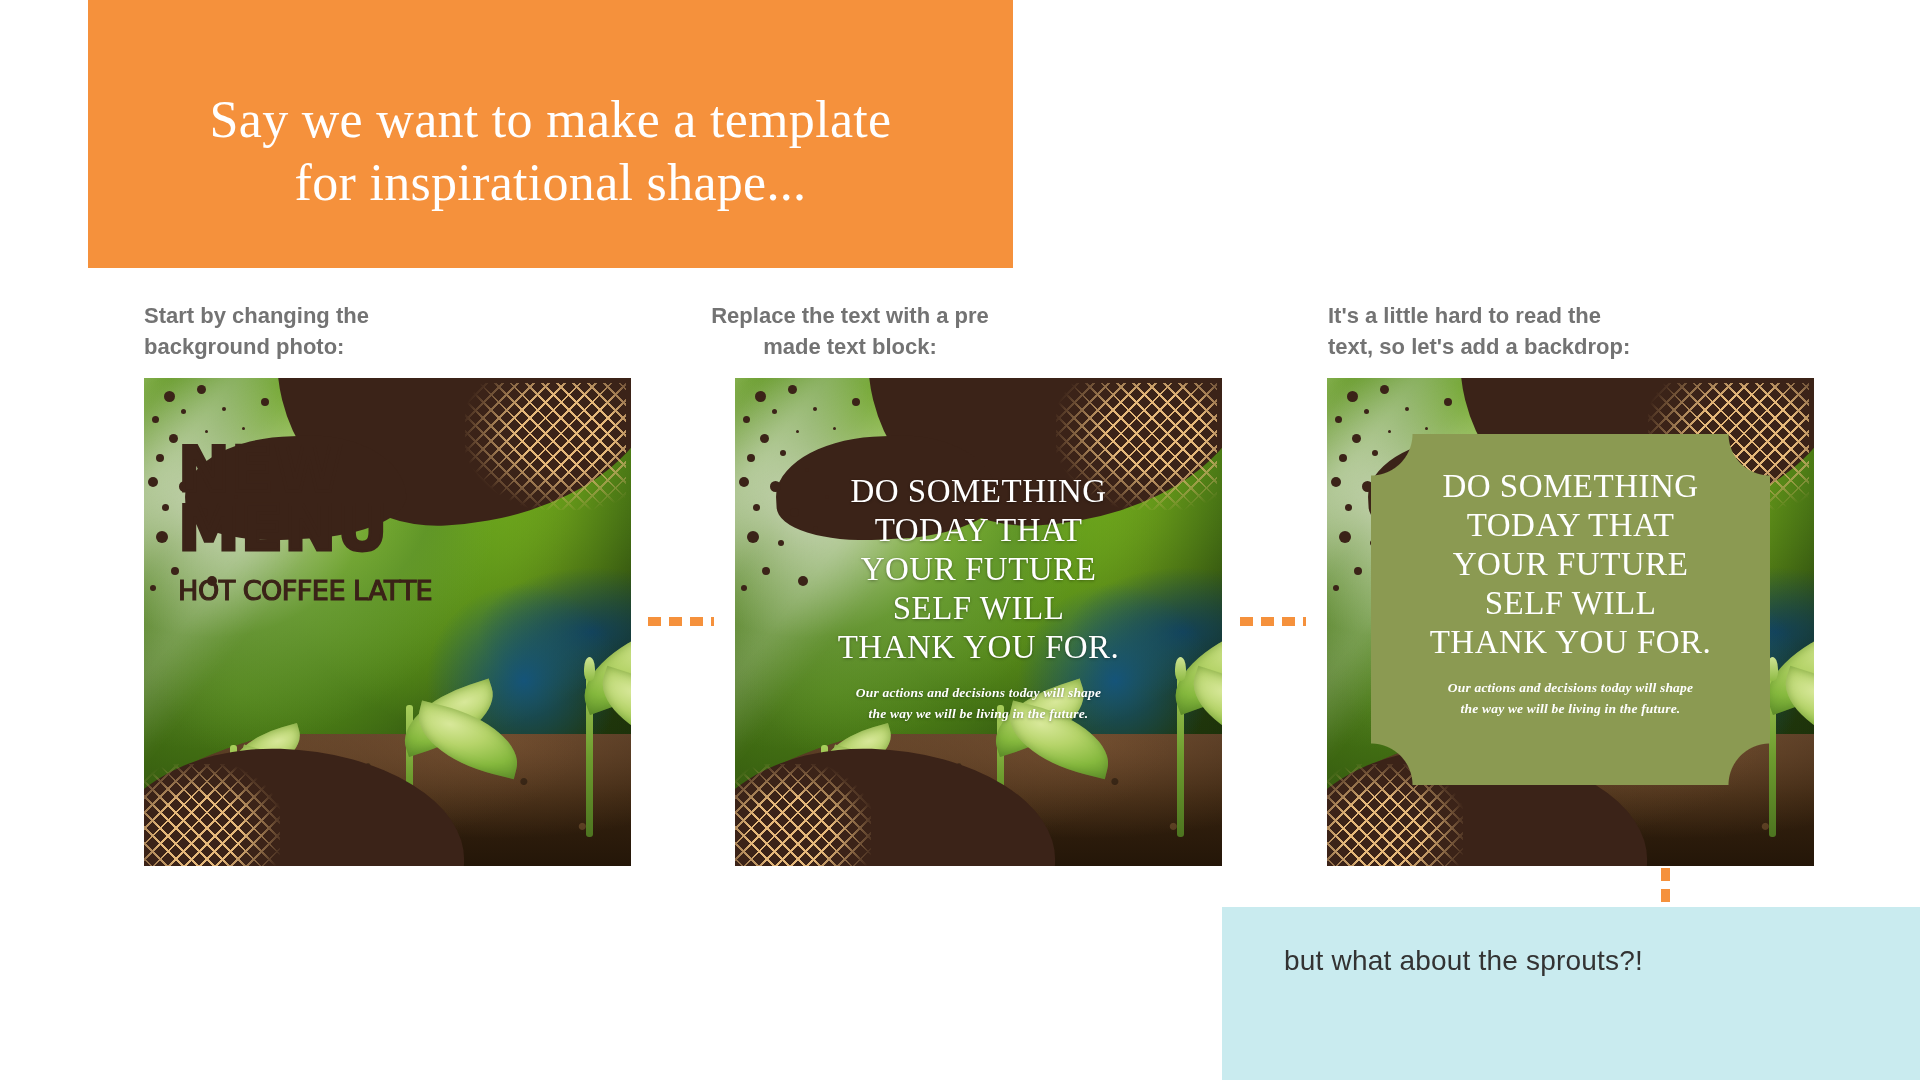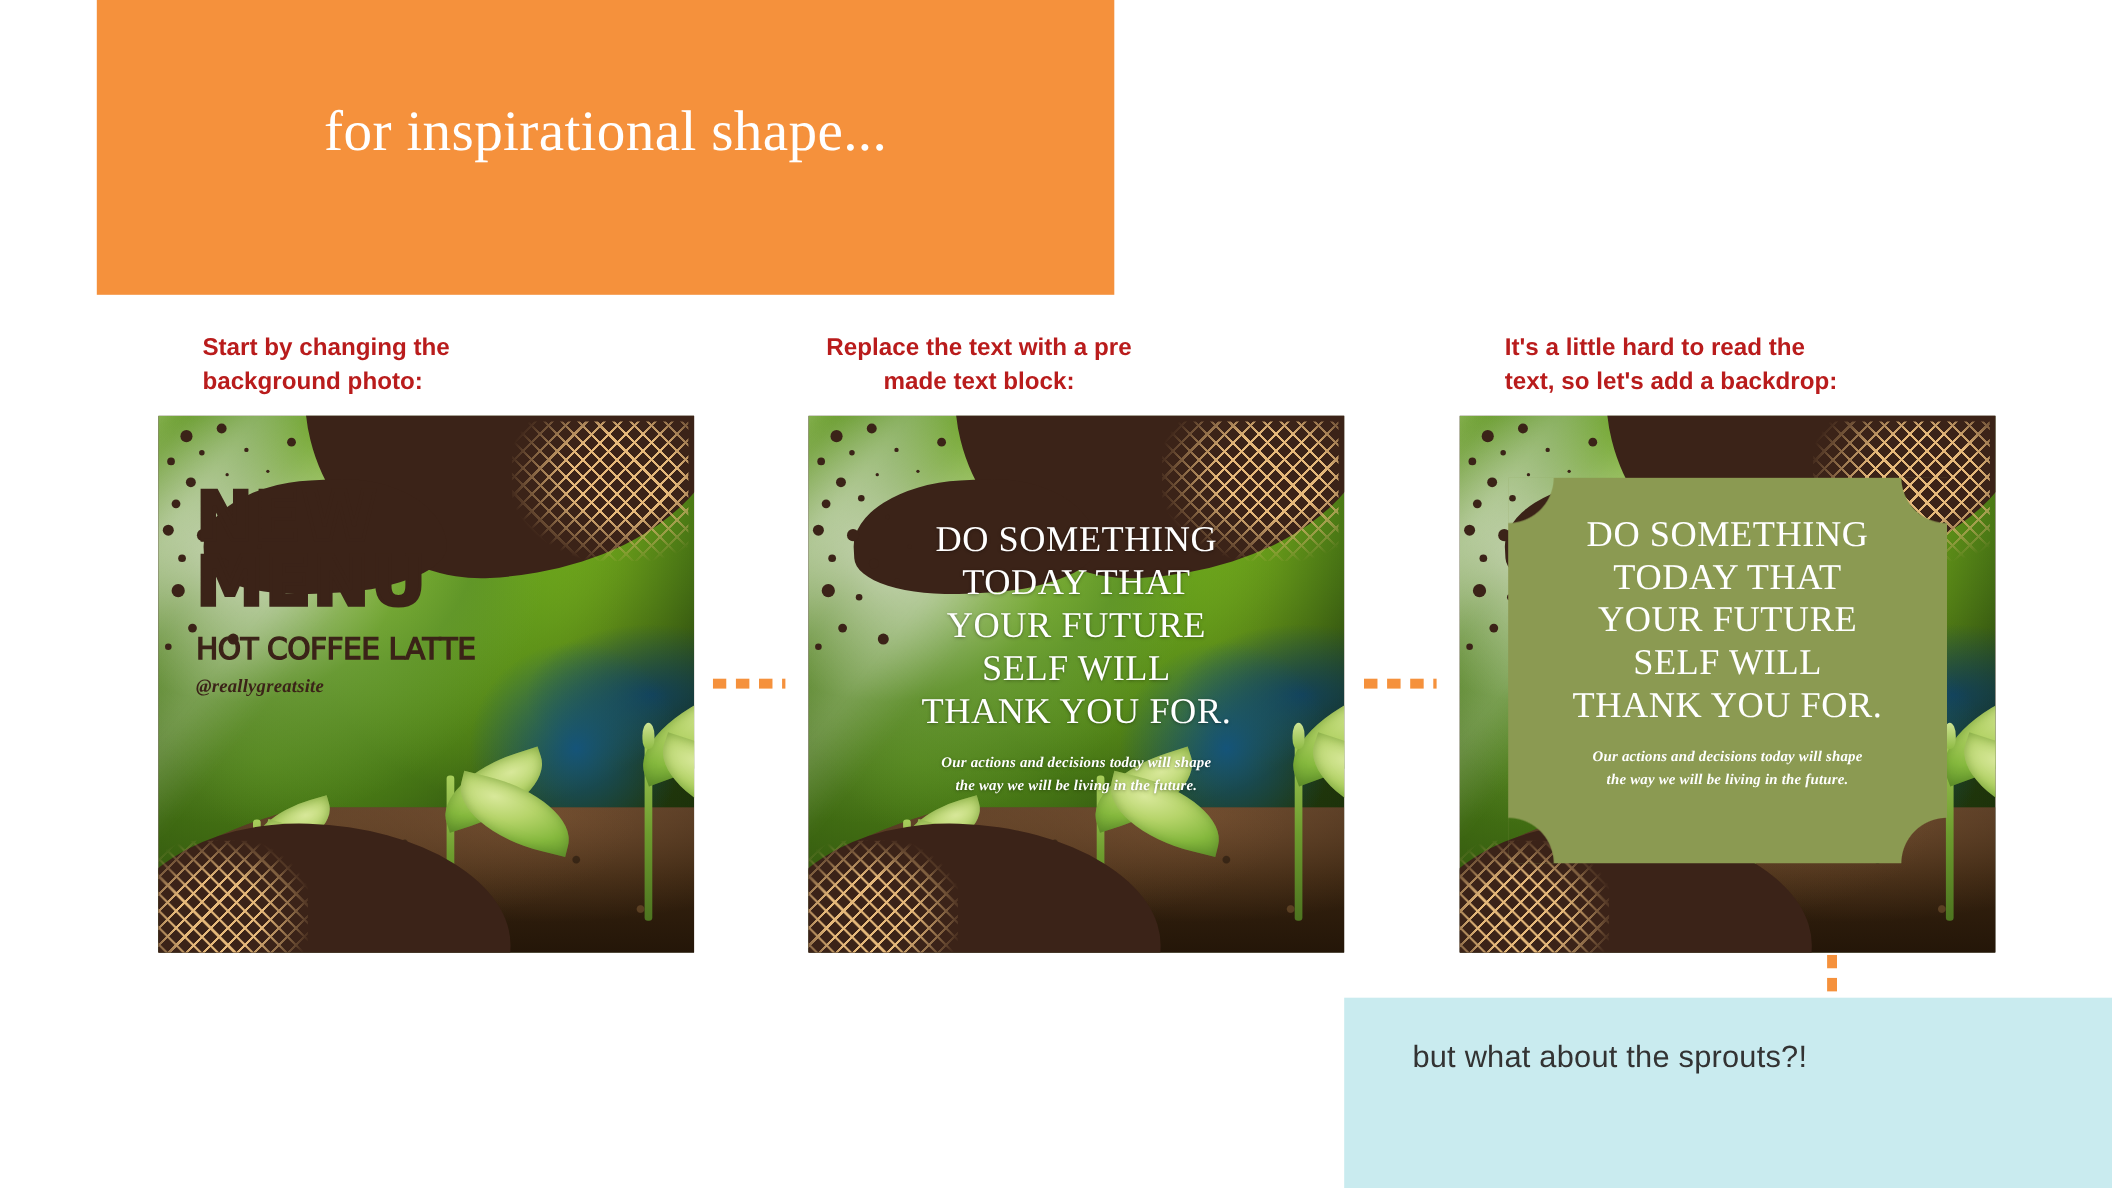--- a/index.html
+++ b/index.html
@@ -40,24 +40,23 @@
   }
   #title-text .l2 { display: block; }
 
   
   .step-caption {
     position: absolute;
     font-family: "Liberation Sans", "DejaVu Sans", sans-serif;
     font-weight: bold;
     font-size: 22px;
     line-height: 1.42;
-    color: #b91c1c;
+    color: #737373;
     width: 300px;
     white-space: pre-line;
-    margin-left: 40px;
   }
   #caption-1 { left: 144px; top: 300px; }
   #caption-2 { left: 700px; top: 300px; text-align: center; }
   #caption-3 { left: 1328px; top: 300px; width: 320px; }
 
   
   .panel {
     position: absolute;
     top: 378px;
     width: 487px;
@@ -363,20 +362,21 @@
     font-family: "Liberation Sans", "DejaVu Sans", sans-serif;
     font-size: 28px;
     letter-spacing: 0.2px;
   }
 </style>
 </head>
 <body>
 
 <div id="title-banner">
   <div id="title-text">
+    <span>Say we want to make a template</span>
     <span class="l2">for inspirational shape...</span>
   </div>
 </div>
 
 <div class="step-caption" id="caption-1">Start by changing the
 background photo:</div>
 <div class="step-caption" id="caption-2">Replace the text with a pre
 made text block:</div>
 <div class="step-caption" id="caption-3">It's a little hard to read the
 text, so let's add a backdrop:</div>
@@ -430,21 +430,20 @@
       <span class="speckle" style="left: 31%; top: 88%; width: 10px; height: 10px;"></span>
       <span class="speckle" style="left: 3%; top: 92%; width: 6px; height: 6px;"></span>
     </div>
   <div class="hatch hatch-tr"></div>
   <div class="hatch hatch-bl"></div>
 
   <div class="poster-text">
     <div class="poster-title">NEW
 MENU</div>
     <div class="poster-sub">HOT COFFEE LATTE</div>
-    <div class="poster-handle">@reallygreatsite</div>
   </div>
 </div>
 
 <div class="panel" id="panel-2">
   <div class="bg-photo"></div>
   <div class="light-rays"></div>
   <div class="soil"></div>
 
   <div class="sprout" id="p2-s1" style="left:6%;width:120px;height:92px;">
     <span class="stem"></span>

